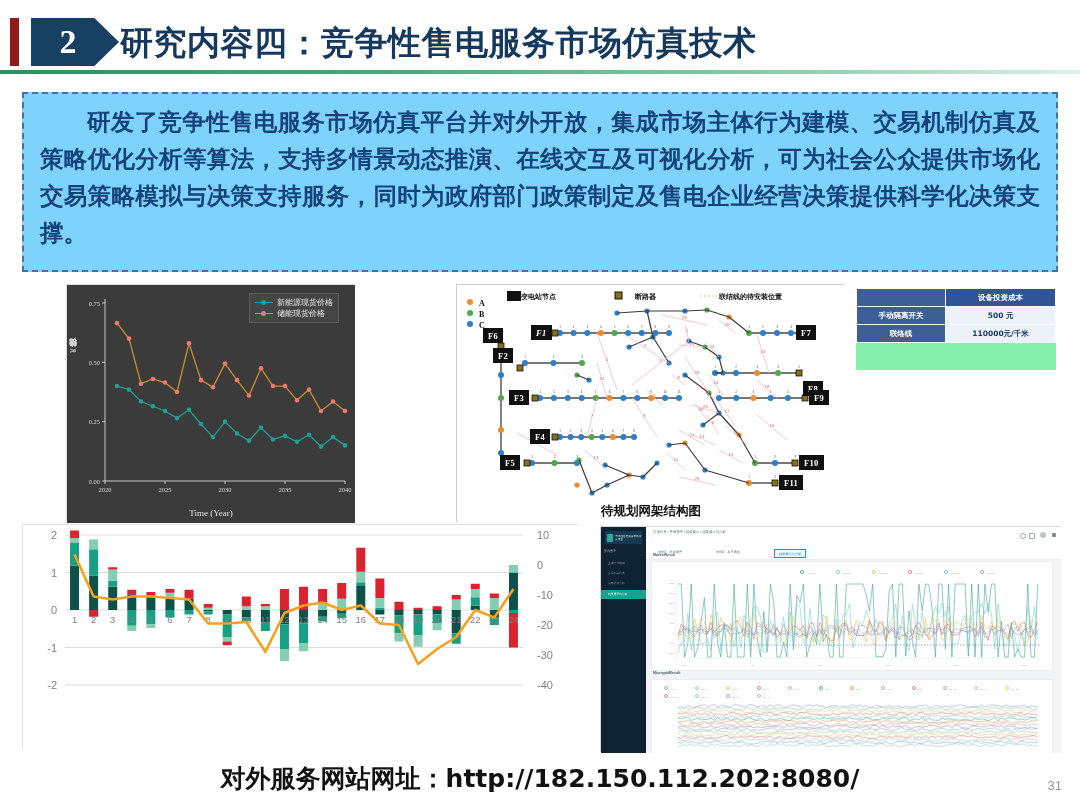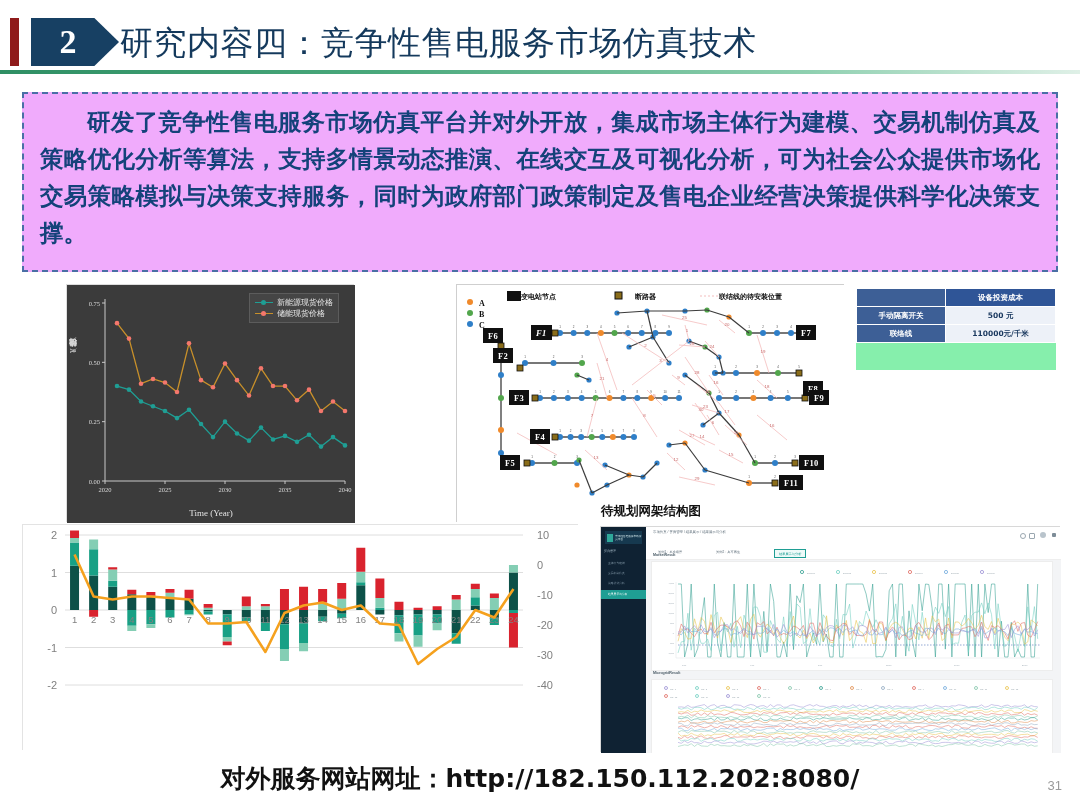--- a/index.html
+++ b/index.html
@@ -10,28 +10,28 @@
   }
   
   .header{position:absolute;left:0;top:14px;width:1080px;height:58px;}
   .hdr-redbar{position:absolute;left:10px;top:4px;width:9px;height:48px;background:#8f1b1b;}
   .hdr-chev{position:absolute;left:31px;top:4px;width:88px;height:48px;background:#174063;
     clip-path:polygon(0 0,72% 0,100% 50%,72% 100%,0 100%);}
   .hdr-num{position:absolute;left:31px;top:4px;width:74px;height:48px;color:#fff;
     font-size:34px;font-weight:bold;display:flex;align-items:center;justify-content:center;
     font-family:"Liberation Serif","DejaVu Serif",serif;}
   .hdr-title{position:absolute;left:120px;top:4px;height:50px;display:flex;align-items:center;
-    font-size:33px;font-weight:normal;color:#14395c;letter-spacing:.5px;
+    font-size:33px;font-weight:bold;color:#14395c;letter-spacing:.5px;
     font-family:"DejaVu Sans","Liberation Sans",sans-serif;}
   .hdr-rule{position:absolute;left:0;top:70px;width:1080px;height:4px;
     background:linear-gradient(90deg,#2f8f64 0%,#49a87b 35%,#8fd0b0 75%,#dff0e7 100%);}
 
   
   .textbox{position:absolute;left:22px;top:92px;width:1036px;height:180px;
-    border:2px dashed #4a6fa5;background:#f0abfc;box-sizing:border-box;padding:10px 16px;}
+    border:2px dashed #4a6fa5;background:#7dd3fc;box-sizing:border-box;padding:10px 16px;}
   .textbox p{margin:0;color:#14427a;font-size:23.5px;font-weight:bold;line-height:37px;
     text-indent:2em;text-align:justify;
     font-family:"DejaVu Sans","Liberation Sans",sans-serif;}
 
   
   .panel{position:absolute;box-sizing:border-box;}
   #p-line{left:66px;top:284px;width:288px;height:238px;background:#3b3b3b;border:1px solid #ddd;}
   #p-net{left:456px;top:284px;width:388px;height:238px;background:#fff;border:1px solid #cfcfcf;}
   #p-tab{left:856px;top:288px;width:200px;height:82px;background:#86efac;}
   #p-bar{left:22px;top:524px;width:556px;height:226px;background:#fff;border:1px solid #e3e3e3;}

